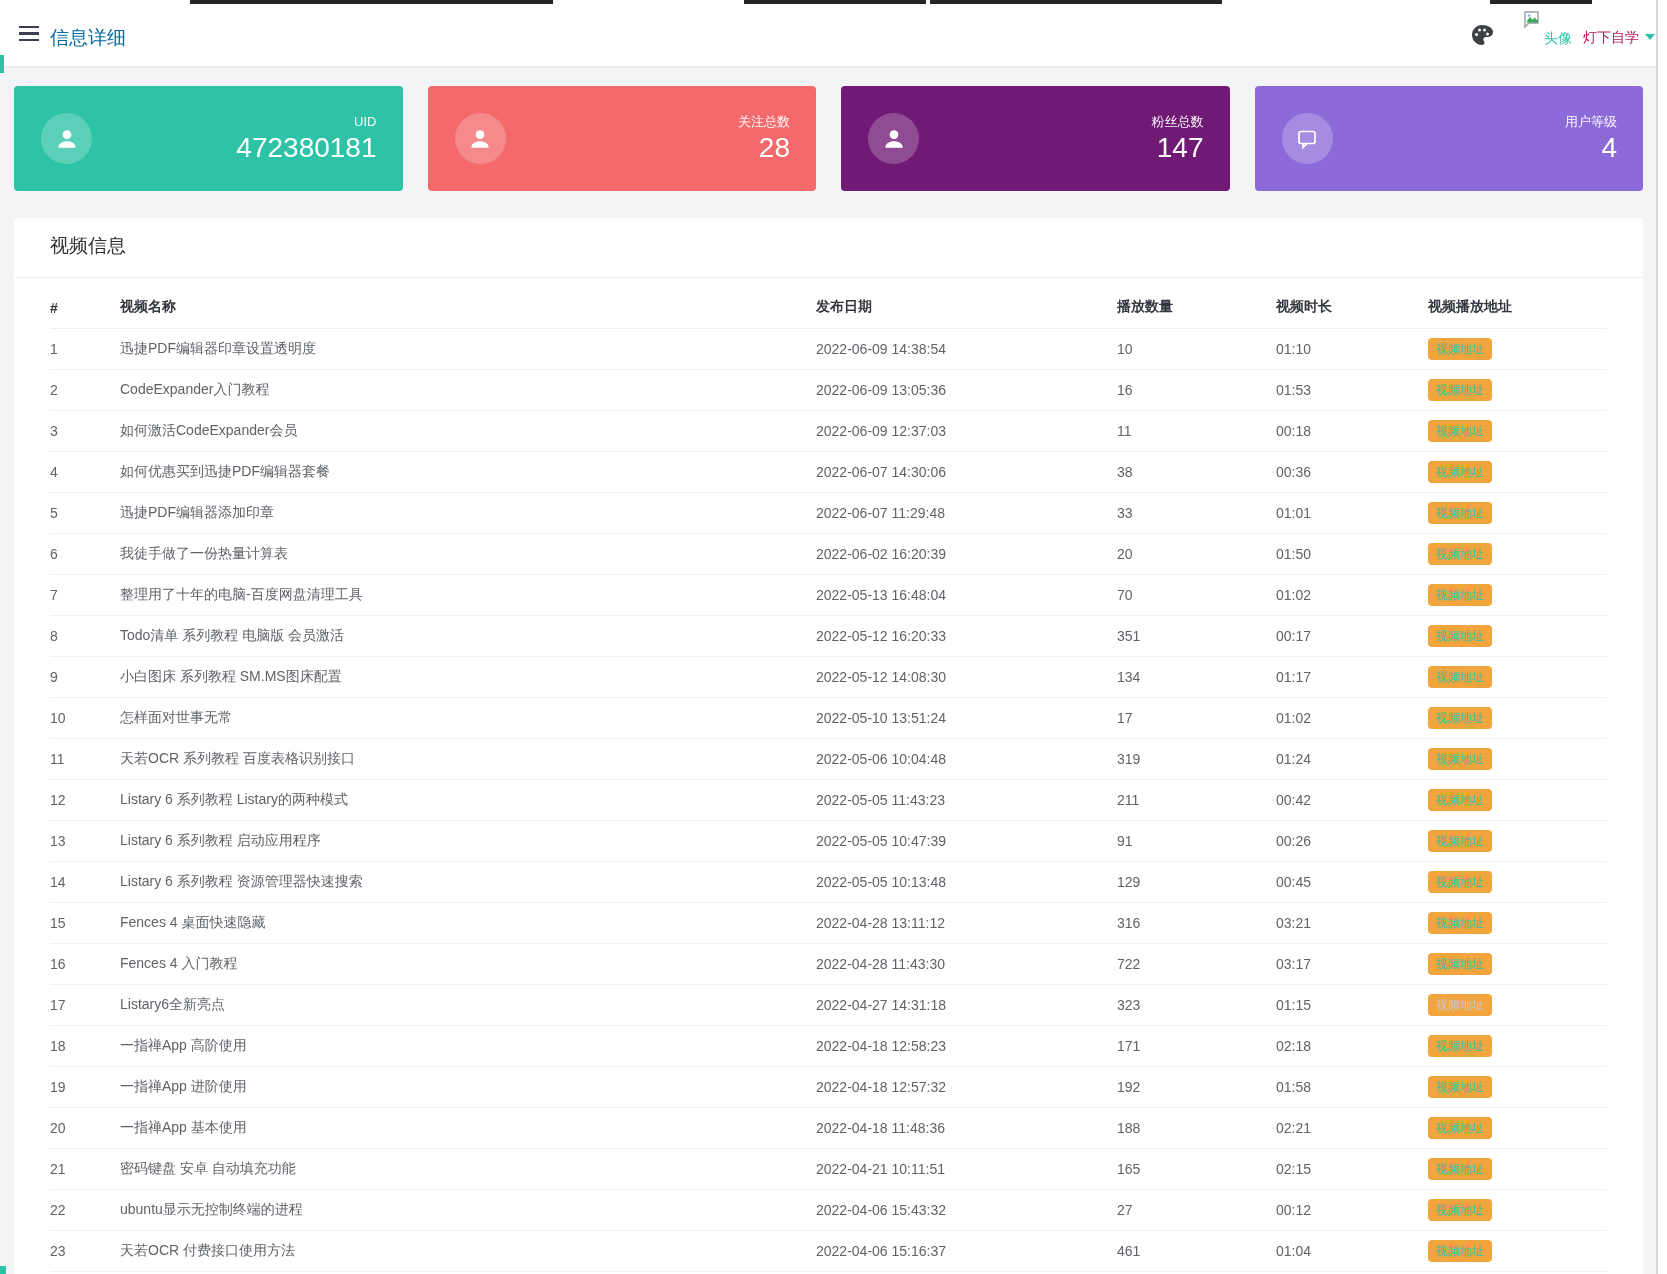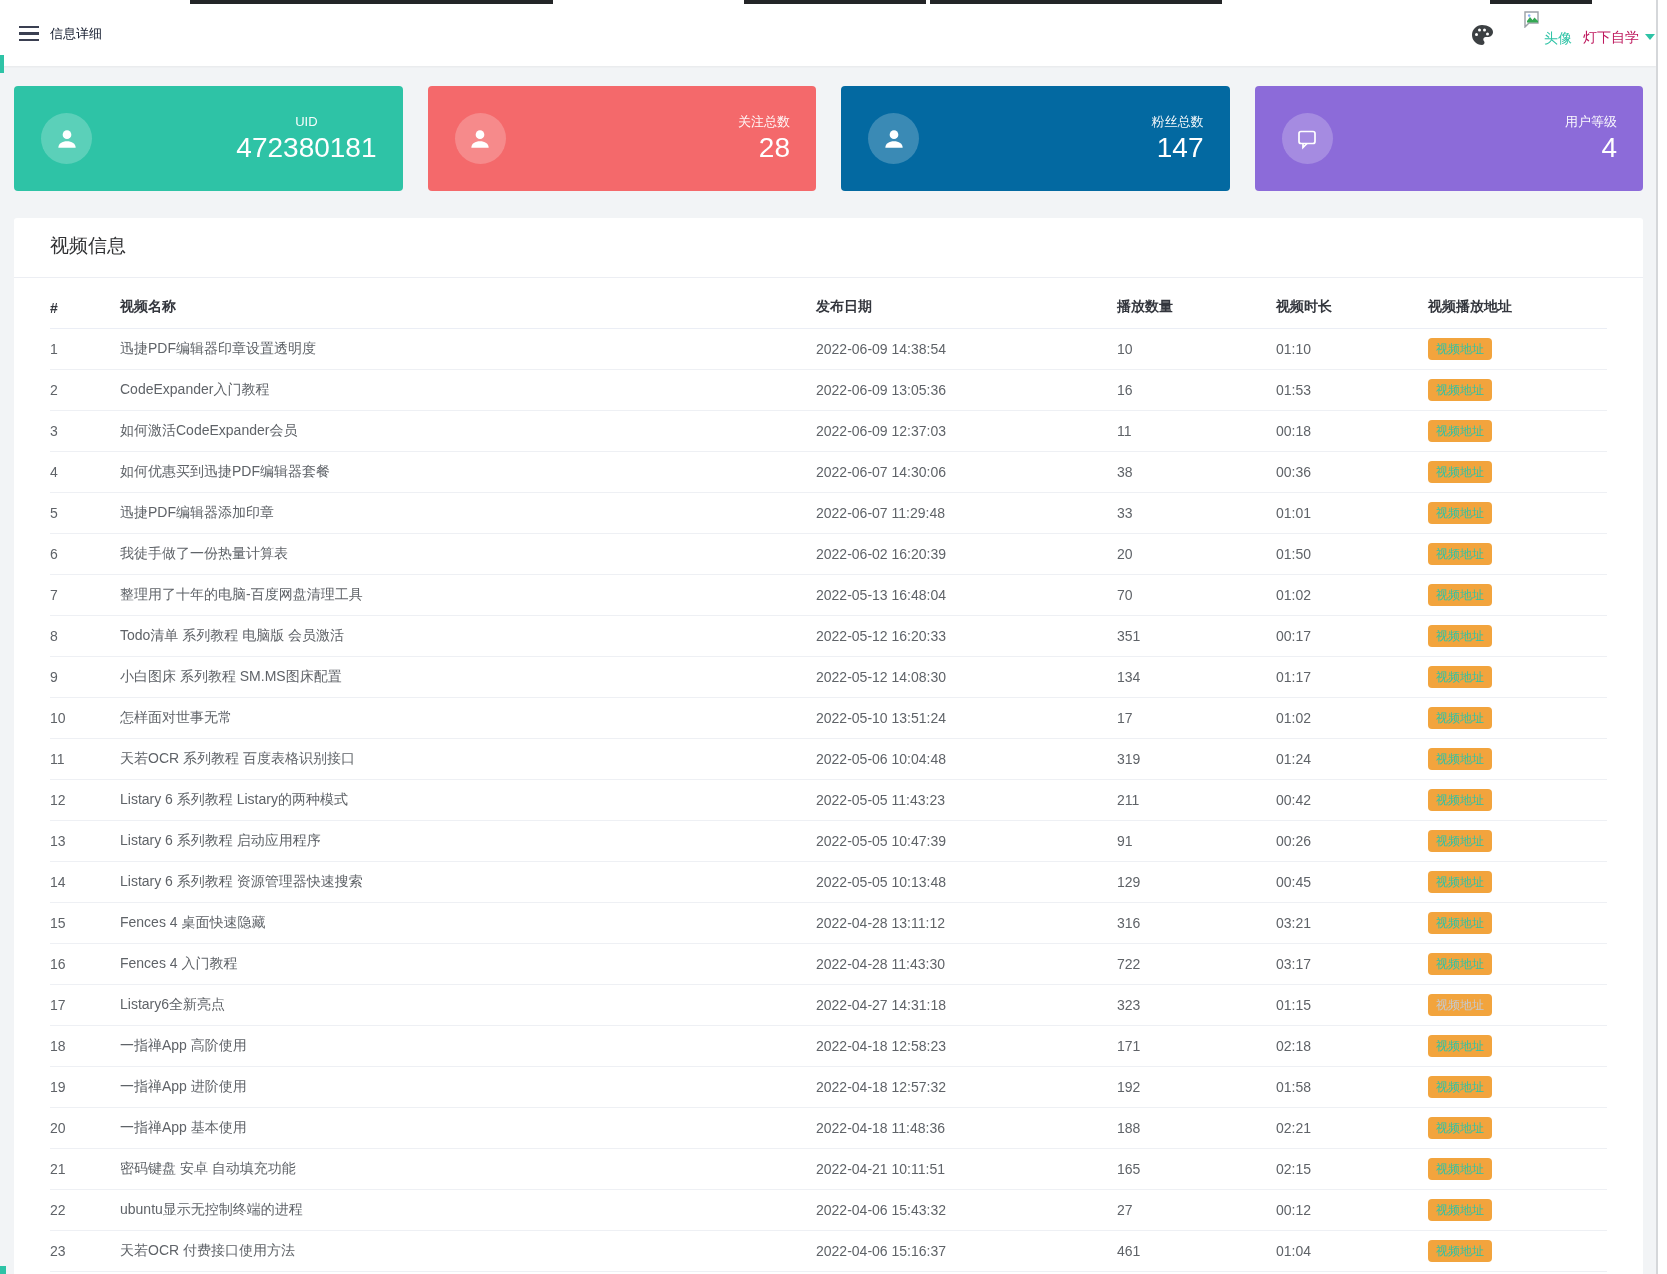--- a/index.html
+++ b/index.html
@@ -13,40 +13,40 @@
   .browser-strip { position:absolute; top:0; left:0; height:4px; width:100%; z-index:50; }
   .browser-strip .seg { position:absolute; top:0; height:4px; background:#232527; }
   .window-edge { position:absolute; top:0; left:1656px; width:2px; height:1274px; background:#d5d7da; z-index:40; }
   
   .viewport { position:absolute; top:0; left:0; width:1656px; height:1274px; background:#f2f4f6; overflow:hidden; }
   
   .topbar { position:absolute; top:0; left:0; width:1656px; height:66px; background:#ffffff;
             box-shadow:0 1px 2px rgba(0,0,0,.05); z-index:10; }
   .hamburger { position:absolute; left:19px; top:26px; width:22px; height:16px; cursor:pointer; }
   .hamburger i { display:block; width:20px; height:2.4px; background:#3a3f51; margin-bottom:4px; }
-  .topbar-title { position:absolute; left:50px; top:25px; font-size:13px; color:#0f172a; }
+  .topbar-title { position:absolute; left:50px; top:25px; font-size:19px; color:#0369a1; }
   .palette-btn { position:absolute; left:1470px; top:23px; width:24px; height:24px; cursor:pointer; }
   .avatar-wrap { position:absolute; left:1524px; top:11px; width:64px; height:44px; cursor:pointer; }
   .broken-img { position:absolute; left:0; top:0; }
   .avatar-alt { position:absolute; left:20px; top:19px; font-size:14px; color:#2ec3a6; white-space:nowrap; }
   .user-dd { position:absolute; left:1583px; top:29px; font-size:14px; color:#be185d; cursor:pointer; white-space:nowrap; }
   .caret { display:inline-block; width:0; height:0; margin-left:6px; vertical-align:2px;
            border-left:5px solid transparent; border-right:5px solid transparent; border-top:6px solid #2ec3a6; }
   
   .sliver { position:absolute; left:0; background:#2ec3a6; z-index:60; }
   .sliver.top { top:55px; width:4px; height:18px; }
   .sliver.bottom { top:1266px; width:6px; height:8px; }
   
   .main { position:absolute; top:66px; left:0; width:1656px; height:1208px; }
   .cards { display:flex; gap:25px; margin:20px 13px 0 14px; }
   .stat-card { flex:1; height:105px; border-radius:4px; display:flex; align-items:center; color:#fff; }
   .icon-badge { width:51px; height:51px; border-radius:50%; background:rgba(255,255,255,.22);
                 margin-left:27px; display:flex; align-items:center; justify-content:center; flex:none; }
   .card-txt { margin-left:auto; margin-right:26px; text-align:right; }
-  .card-label { font-size:13px; line-height:18px; opacity:.96;text-align:center; }
+  .card-label { font-size:13px; line-height:18px; opacity:.96; }
   .card-value { font-size:28px; line-height:34px; }
   
   .panel { margin:27px 13px 0 14px; background:#ffffff; border-radius:3px; min-height:1100px; }
   .panel-head { padding:15px 36px 18px; border-bottom:1px solid #eceef3; }
   .panel-title { font-size:19px; color:#303133;margin-top:40px; }
   table.video { width:calc(100% - 72px); margin:0 36px; border-collapse:collapse; table-layout:fixed; }
   th { height:50px; vertical-align:bottom; padding:0 0 12px 0; text-align:left;
        font-size:14px; font-weight:700; color:#33363d; border-bottom:1px solid #ebeef5; }
   td { height:41px; border-bottom:1px solid #eef0f4; font-size:14px; color:#5f6368;
        text-align:left; white-space:nowrap; overflow:hidden; }
@@ -114,21 +114,21 @@
           <svg width="26" height="26" viewBox="0 0 24 24">
               <circle cx="12" cy="8" r="4" fill="#fff"></circle>
               <path d="M4 20c0-4 3.6-6 8-6s8 2 8 6z" fill="#fff"></path>
             </svg>
         </div>
         <div class="card-txt">
           <div class="card-label">关注总数</div>
           <div class="card-value">28</div>
         </div>
       </div>
-      <div class="stat-card" style="background: #0369a1;">
+      <div class="stat-card" style="background: #701a75;">
         <div class="icon-badge">
           <svg width="26" height="26" viewBox="0 0 24 24">
               <circle cx="12" cy="8" r="4" fill="#fff"></circle>
               <path d="M4 20c0-4 3.6-6 8-6s8 2 8 6z" fill="#fff"></path>
             </svg>
         </div>
         <div class="card-txt">
           <div class="card-label">粉丝总数</div>
           <div class="card-value">147</div>
         </div>

